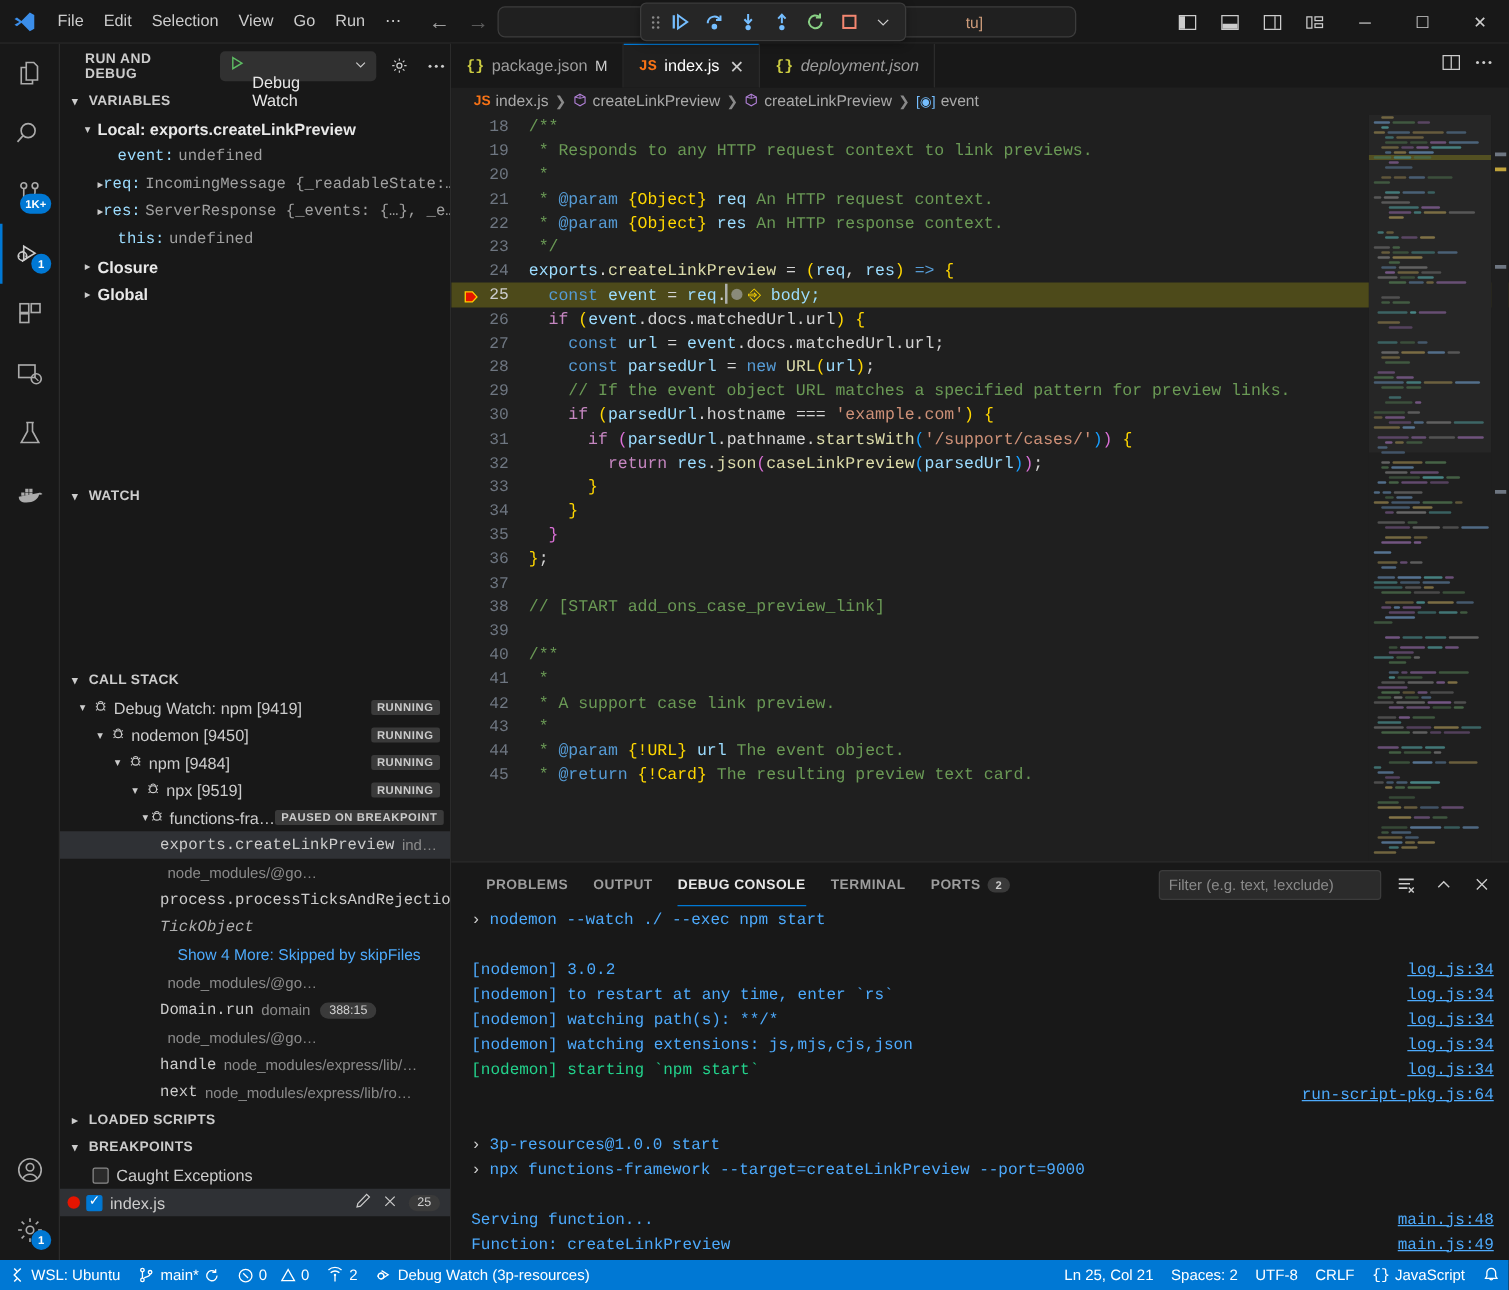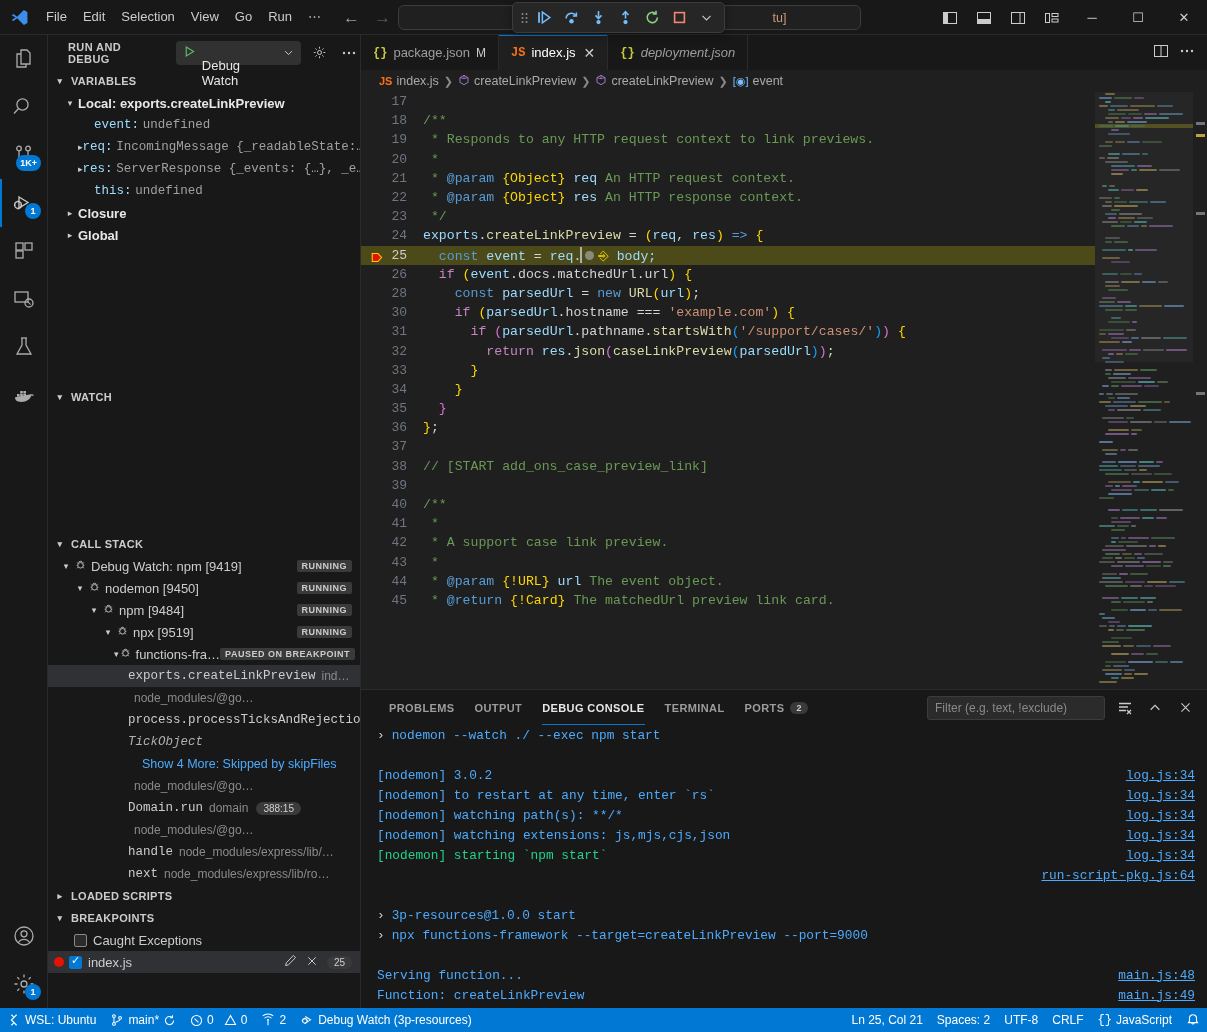--- a/index.html
+++ b/index.html
@@ -730,49 +730,50 @@
       <span>createLinkPreview</span>
     </span>
     <span class="bc-sep">❯</span>
     <span class="bc-item">
       <span style="color:#75beff;font-size:11px">[◉]</span>
       <span>event</span>
     </span>
   </div>
 
   <div id="codearea">
-      <div class="cline"><span class="gutter">17</span><span class="code"></span></div>
       <div class="cline"><span class="gutter">18</span><span class="code"><span class="cmt">/**</span></span></div>
       <div class="cline"><span class="gutter">19</span><span class="code"><span class="cmt"> * Responds to any HTTP request context to link previews.</span></span></div>
       <div class="cline"><span class="gutter">20</span><span class="code"><span class="cmt"> *</span></span></div>
       <div class="cline"><span class="gutter">21</span><span class="code"><span class="cmt"> * </span><span class="jsdoc-tag">@param</span><span class="cmt"> </span><span class="pl">{Object}</span><span class="cmt"> </span><span class="jsdoc-name">req</span><span class="cmt"> An HTTP request context.</span></span></div>
       <div class="cline"><span class="gutter">22</span><span class="code"><span class="cmt"> * </span><span class="jsdoc-tag">@param</span><span class="cmt"> </span><span class="pl">{Object}</span><span class="cmt"> </span><span class="jsdoc-name">res</span><span class="cmt"> An HTTP response context.</span></span></div>
       <div class="cline"><span class="gutter">23</span><span class="code"><span class="cmt"> */</span></span></div>
       <div class="cline"><span class="gutter">24</span><span class="code"><span class="var">exports</span><span class="op">.</span><span class="fn">createLinkPreview</span><span class="op"> = </span><span class="pl">(</span><span class="var">req</span><span class="op">, </span><span class="var">res</span><span class="pl">) </span><span class="kw">=&gt;</span><span class="op"> </span><span class="pl">{</span></span></div>
       <div class="cline hl"><span class="gutter"><span class="bpmark"><svg width="13" height="13" viewBox="0 0 16 16">
               <path d="M1.5 3h7l4.5 5-4.5 5h-7z" fill="#e51400" stroke="#ffcc00" stroke-width="1.3"></path>
             </svg></span>25</span><span class="code"><span class="op">  </span><span class="kw">const</span><span class="op"> </span><span class="var">event</span><span class="op"> = </span><span class="var">req</span><span class="op">.</span><span class="cursor"></span><span class="ghost-dot"></span><span class="sugg-ico">⎆</span> <span class="var">body;</span></span></div>
       <div class="cline"><span class="gutter">26</span><span class="code"><span class="op">  </span><span class="kw2">if</span><span class="op"> </span><span class="pl">(</span><span class="var">event</span><span class="op">.docs.matchedUrl.url</span><span class="pl">)</span><span class="op"> </span><span class="pl">{</span></span></div>
+      <div class="cline"><span class="gutter">27</span><span class="code"><span class="op">    </span><span class="kw">const</span><span class="op"> </span><span class="var">url</span><span class="op"> = </span><span class="var">event</span><span class="op">.docs.matchedUrl.url;</span></span></div>
       <div class="cline"><span class="gutter">28</span><span class="code"><span class="op">    </span><span class="kw">const</span><span class="op"> </span><span class="var">parsedUrl</span><span class="op"> = </span><span class="kw">new</span><span class="op"> </span><span class="fn">URL</span><span class="pl">(</span><span class="var">url</span><span class="pl">)</span><span class="op">;</span></span></div>
+      <div class="cline"><span class="gutter">29</span><span class="code"><span class="op">    </span><span class="cmt">// If the event object URL matches a specified pattern for preview links.</span></span></div>
       <div class="cline"><span class="gutter">30</span><span class="code"><span class="op">    </span><span class="kw2">if</span><span class="op"> </span><span class="pl">(</span><span class="var">parsedUrl</span><span class="op">.hostname </span><span class="op">===</span><span class="op"> </span><span class="str">'example.com'</span><span class="pl">)</span><span class="op"> </span><span class="pl">{</span></span></div>
       <div class="cline"><span class="gutter">31</span><span class="code"><span class="op">      </span><span class="kw2">if</span><span class="op"> </span><span class="pl2">(</span><span class="var">parsedUrl</span><span class="op">.pathname.</span><span class="fn">startsWith</span><span class="pl3">(</span><span class="str">'/support/cases/'</span><span class="pl3">)</span><span class="pl2">)</span><span class="op"> </span><span class="pl">{</span></span></div>
       <div class="cline"><span class="gutter">32</span><span class="code"><span class="op">        </span><span class="kw2">return</span><span class="op"> </span><span class="var">res</span><span class="op">.</span><span class="fn">json</span><span class="pl2">(</span><span class="fn">caseLinkPreview</span><span class="pl3">(</span><span class="var">parsedUrl</span><span class="pl3">)</span><span class="pl2">)</span><span class="op">;</span></span></div>
       <div class="cline"><span class="gutter">33</span><span class="code"><span class="op">      </span><span class="pl">}</span></span></div>
       <div class="cline"><span class="gutter">34</span><span class="code"><span class="op">    </span><span class="pl">}</span></span></div>
       <div class="cline"><span class="gutter">35</span><span class="code"><span class="op">  </span><span class="pl2">}</span></span></div>
       <div class="cline"><span class="gutter">36</span><span class="code"><span class="pl">}</span><span class="op">;</span></span></div>
       <div class="cline"><span class="gutter">37</span><span class="code"></span></div>
       <div class="cline"><span class="gutter">38</span><span class="code"><span class="cmt">// [START add_ons_case_preview_link]</span></span></div>
       <div class="cline"><span class="gutter">39</span><span class="code"></span></div>
       <div class="cline"><span class="gutter">40</span><span class="code"><span class="cmt">/**</span></span></div>
       <div class="cline"><span class="gutter">41</span><span class="code"><span class="cmt"> *</span></span></div>
       <div class="cline"><span class="gutter">42</span><span class="code"><span class="cmt"> * A support case link preview.</span></span></div>
       <div class="cline"><span class="gutter">43</span><span class="code"><span class="cmt"> *</span></span></div>
       <div class="cline"><span class="gutter">44</span><span class="code"><span class="cmt"> * </span><span class="jsdoc-tag">@param</span><span class="cmt"> </span><span class="pl">{!URL}</span><span class="cmt"> </span><span class="jsdoc-name">url</span><span class="cmt"> The event object.</span></span></div>
-      <div class="cline"><span class="gutter">45</span><span class="code"><span class="cmt"> * </span><span class="jsdoc-tag">@return</span><span class="cmt"> </span><span class="pl">{!Card}</span><span class="cmt"> The matchedUrl preview link card.</span></span></div>
+      <div class="cline"><span class="gutter">45</span><span class="code"><span class="cmt"> * </span><span class="jsdoc-tag">@return</span><span class="cmt"> </span><span class="pl">{!Card}</span><span class="cmt"> The resulting preview text card.</span></span></div>
     </div>
   <div id="minimap">
     <div id="mm-slider"></div>
   <div class="mmline" style="padding-left: 10px;">
         <div class="mmseg" style="width: 9.87954px; background: rgb(138, 122, 74); opacity: 0.752553;"></div>
       </div>
       <div class="mmline" style="padding-left: 4px;">
         <div class="mmseg" style="width: 13.2165px; background: rgb(90, 122, 154); opacity: 0.862502;"></div>
         <div class="mmseg" style="width: 18.1488px; background: rgb(74, 106, 74); opacity: 0.74942;"></div>
         <div class="mmseg" style="width: 9.70156px; background: rgb(122, 90, 138); opacity: 0.613191;"></div>

